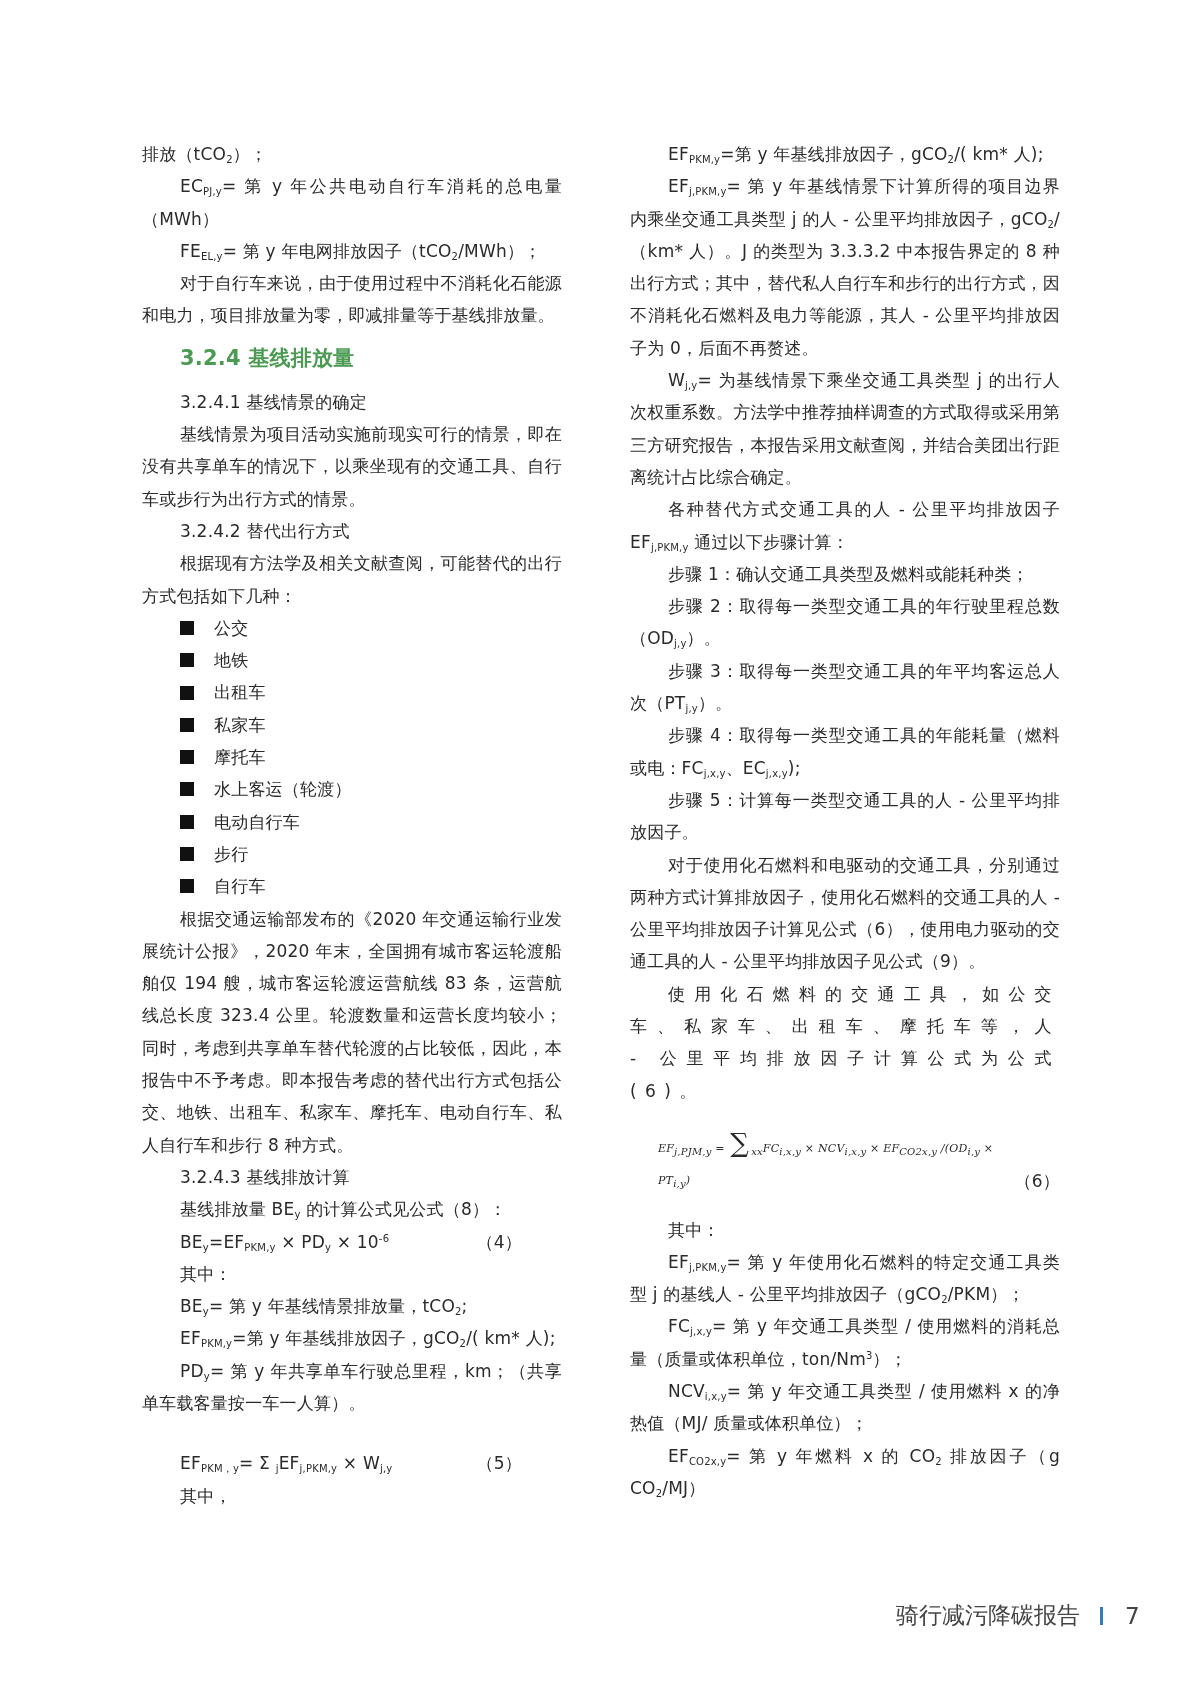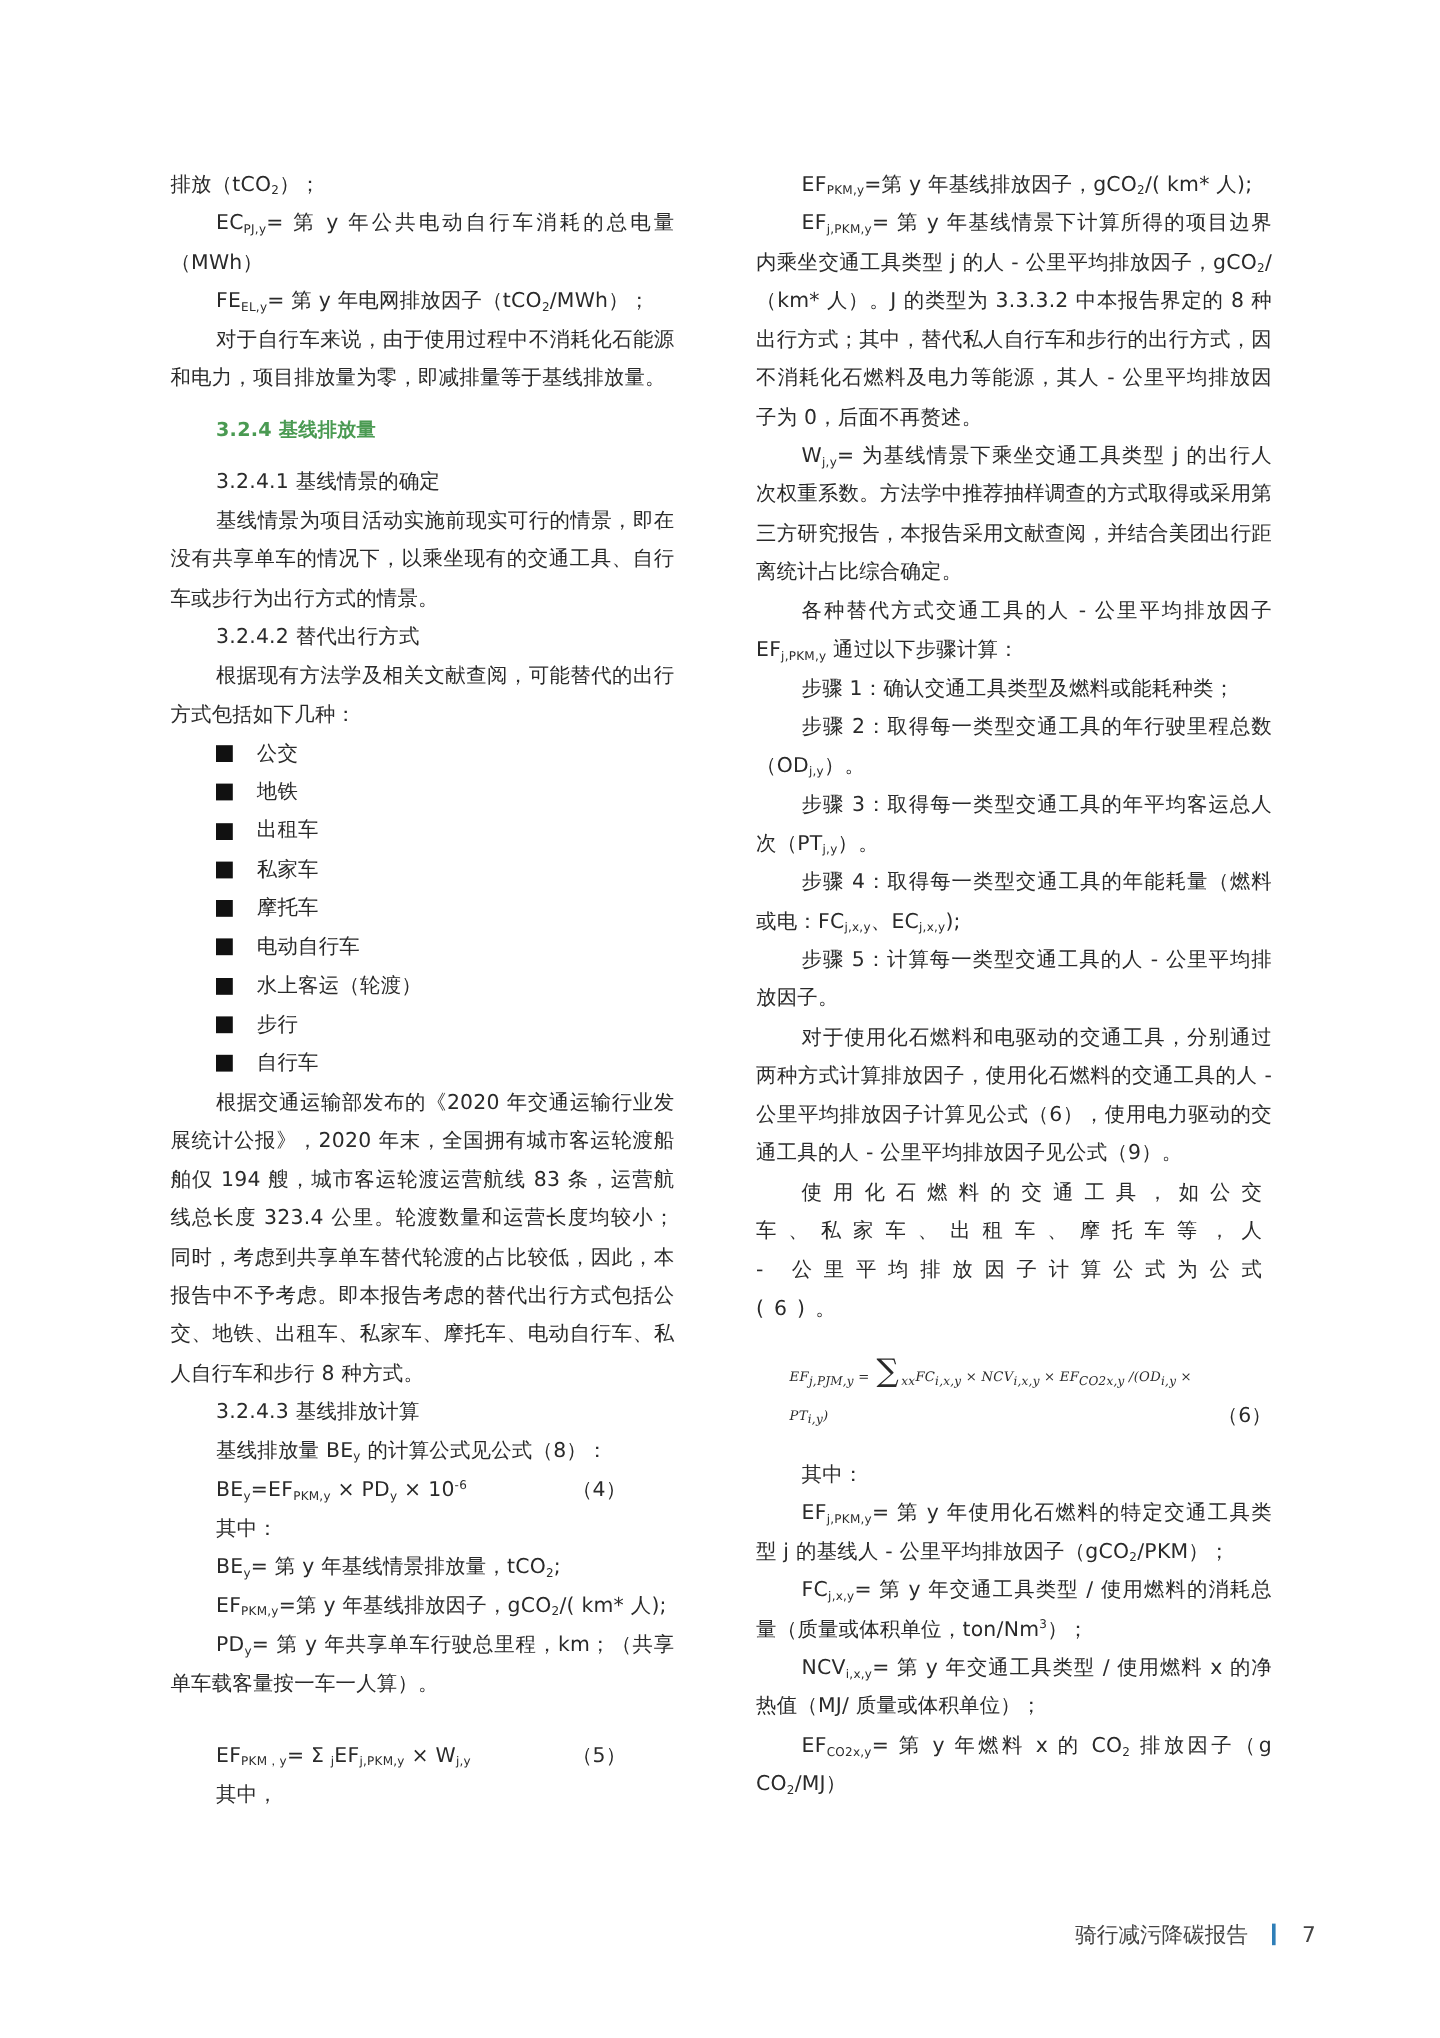--- a/index.html
+++ b/index.html
@@ -3,35 +3,35 @@
 <meta charset="utf-8">
 <style>
   html, body { margin: 0; padding: 0; background: #ffffff; }
   body { width: 1200px; height: 1698px; position: relative; overflow: hidden;
          font-family: "DejaVu Sans", "Liberation Sans", sans-serif; color: #2a2a2a; }
   .col { position: absolute; top: 138px; width: 420px; font-size: 17px; line-height: 32.3px; letter-spacing: 0.2px; }
   .col-left { left: 142px; }
   .col-right { left: 630px; width: 430px; }
   .p { margin: 0; text-align: justify; }
   .ind { text-indent: 38px; }
-  .heading { color: #4a9a52; font-size: 16px; font-weight: bold; padding-left: 38px; margin: 10px 0 12px 0; line-height: 32px; }
+  .heading { color: #4a9a52; font-size: 21px; font-weight: bold; padding-left: 38px; margin: 10px 0 12px 0; line-height: 32px; }
   .sub { padding-left: 38px; }
   sub { font-size: 10px; vertical-align: -3px; line-height: 0; }
   sup { font-size: 10px; vertical-align: 6px; line-height: 0; }
   .bullets { list-style: none; margin: 0; padding: 0; }
   .bullets li { padding-left: 38px; display: flex; align-items: center; height: 32.3px; }
   .sq { display: inline-block; width: 14px; height: 14px; background: #111; margin-right: 20px; }
   .eqrow { display: flex; justify-content: space-between; padding-left: 38px; padding-right: 40px; gap: 29px; }
   .spacer { height: 28px; }
   .formula6 { display: flex; align-items: flex-end; justify-content: flex-start; padding-left: 28px; margin: 20px 0 16px 0;
               font-family: "DejaVu Serif", "Liberation Serif", serif; font-style: italic; font-size: 11px; }
   .formula6 .sigma { font-size: 26px; font-style: normal; margin: 0 2px; }
   .formula6 .num { font-style: normal; font-family: "DejaVu Sans", sans-serif; font-size: 17px; margin-left: 8px; }
   .spaced { letter-spacing: 8.4px; }
-  .footer { position: absolute; top: 1600px; left: 896px; font-size: 18px; color: #444; display: flex; align-items: center; }
+  .footer { position: absolute; top: 1600px; left: 896px; font-size: 23px; color: #444; display: flex; align-items: center; }
   .footer .bar { width: 3px; height: 18px; background: #2f7fb8; margin: 0 22px 0 20px; }
 </style>
 </head>
 <body>
 
 <div class="col col-left">
   <p class="p"><span>排放（tCO</span><sub>2</sub><span>）；</span></p>
   <p class="p ind"><span>EC</span><sub>PJ,y</sub><span>= 第 y 年公共电动自行车消耗的总电量（MWh）</span></p>
   <p class="p ind"><span>FE</span><sub>EL,y</sub><span>= 第 y 年电网排放因子（tCO</span><sub>2</sub><span>/MWh）；</span></p>
   <p class="p ind">对于自行车来说，由于使用过程中不消耗化石能源和电力，项目排放量为零，即减排量等于基线排放量。</p>
@@ -59,25 +59,25 @@
     <li>
         <span class="sq"></span>
         <span>私家车</span>
       </li>
     <li>
         <span class="sq"></span>
         <span>摩托车</span>
       </li>
     <li>
         <span class="sq"></span>
-        <span>电动自行车</span>
+        <span>水上客运（轮渡）</span>
       </li>
     <li>
         <span class="sq"></span>
-        <span>水上客运（轮渡）</span>
+        <span>电动自行车</span>
       </li>
     <li>
         <span class="sq"></span>
         <span>步行</span>
       </li>
     <li>
         <span class="sq"></span>
         <span>自行车</span>
       </li>
   </ul>

